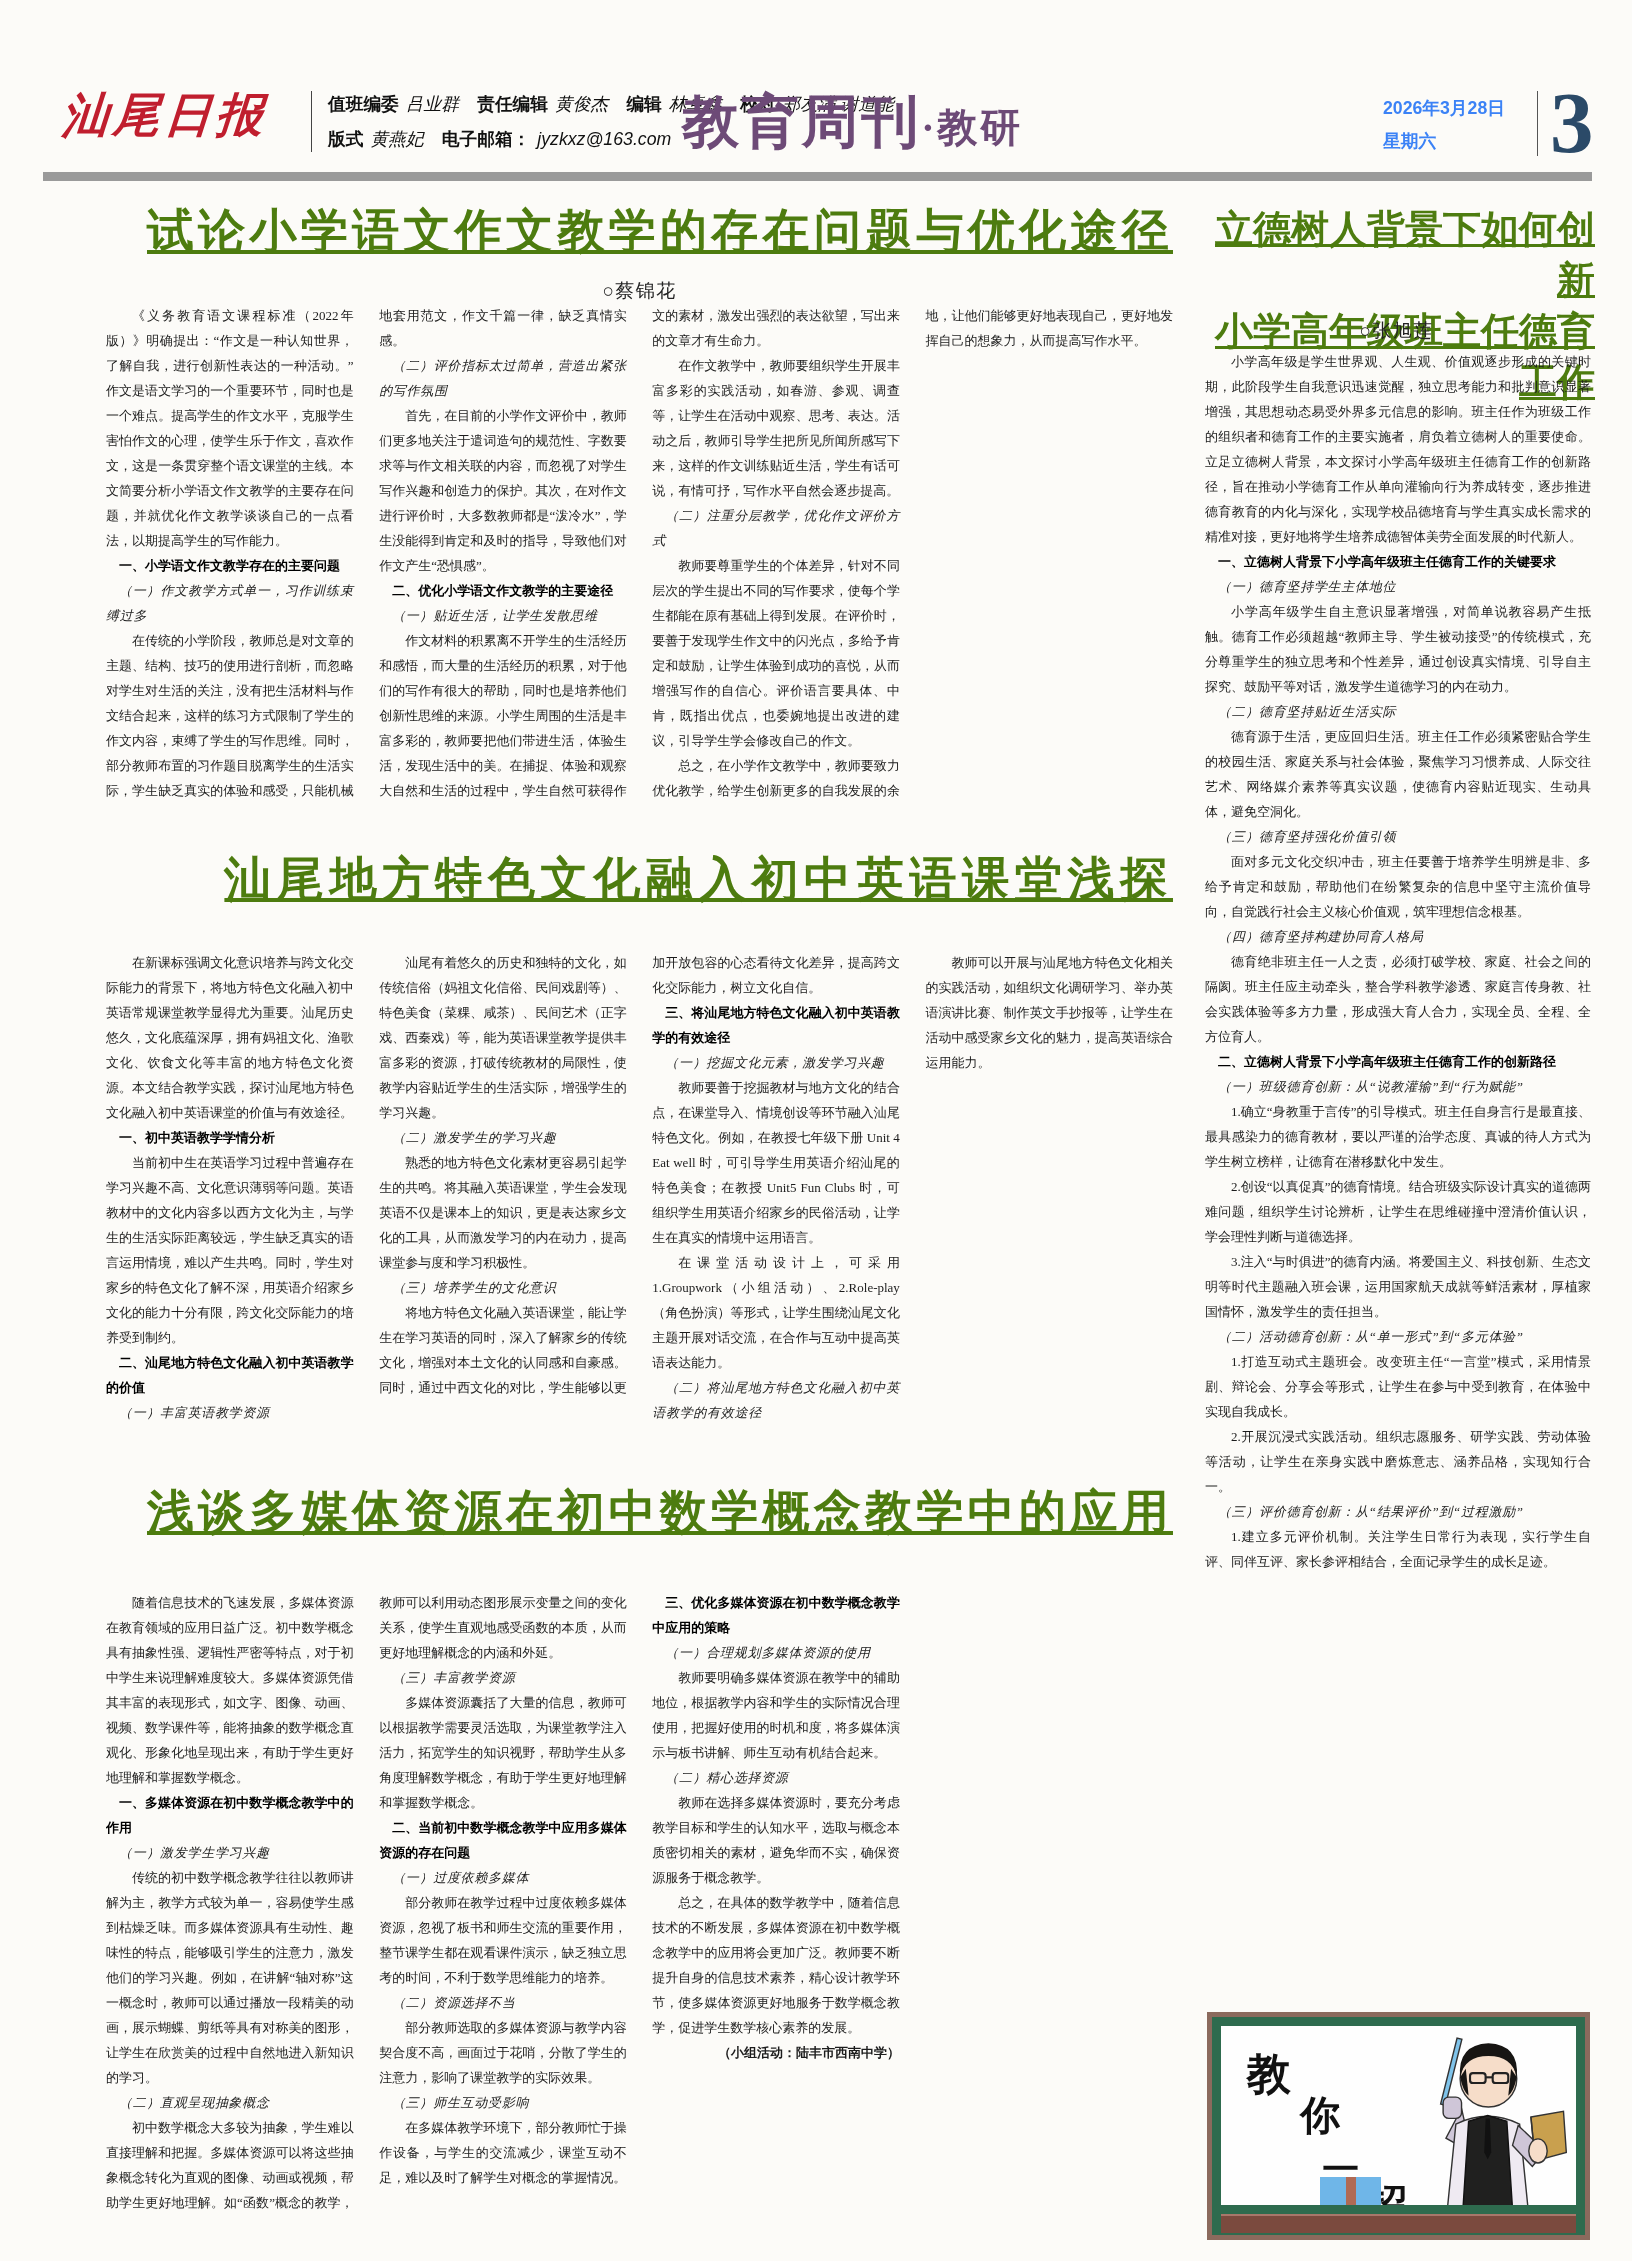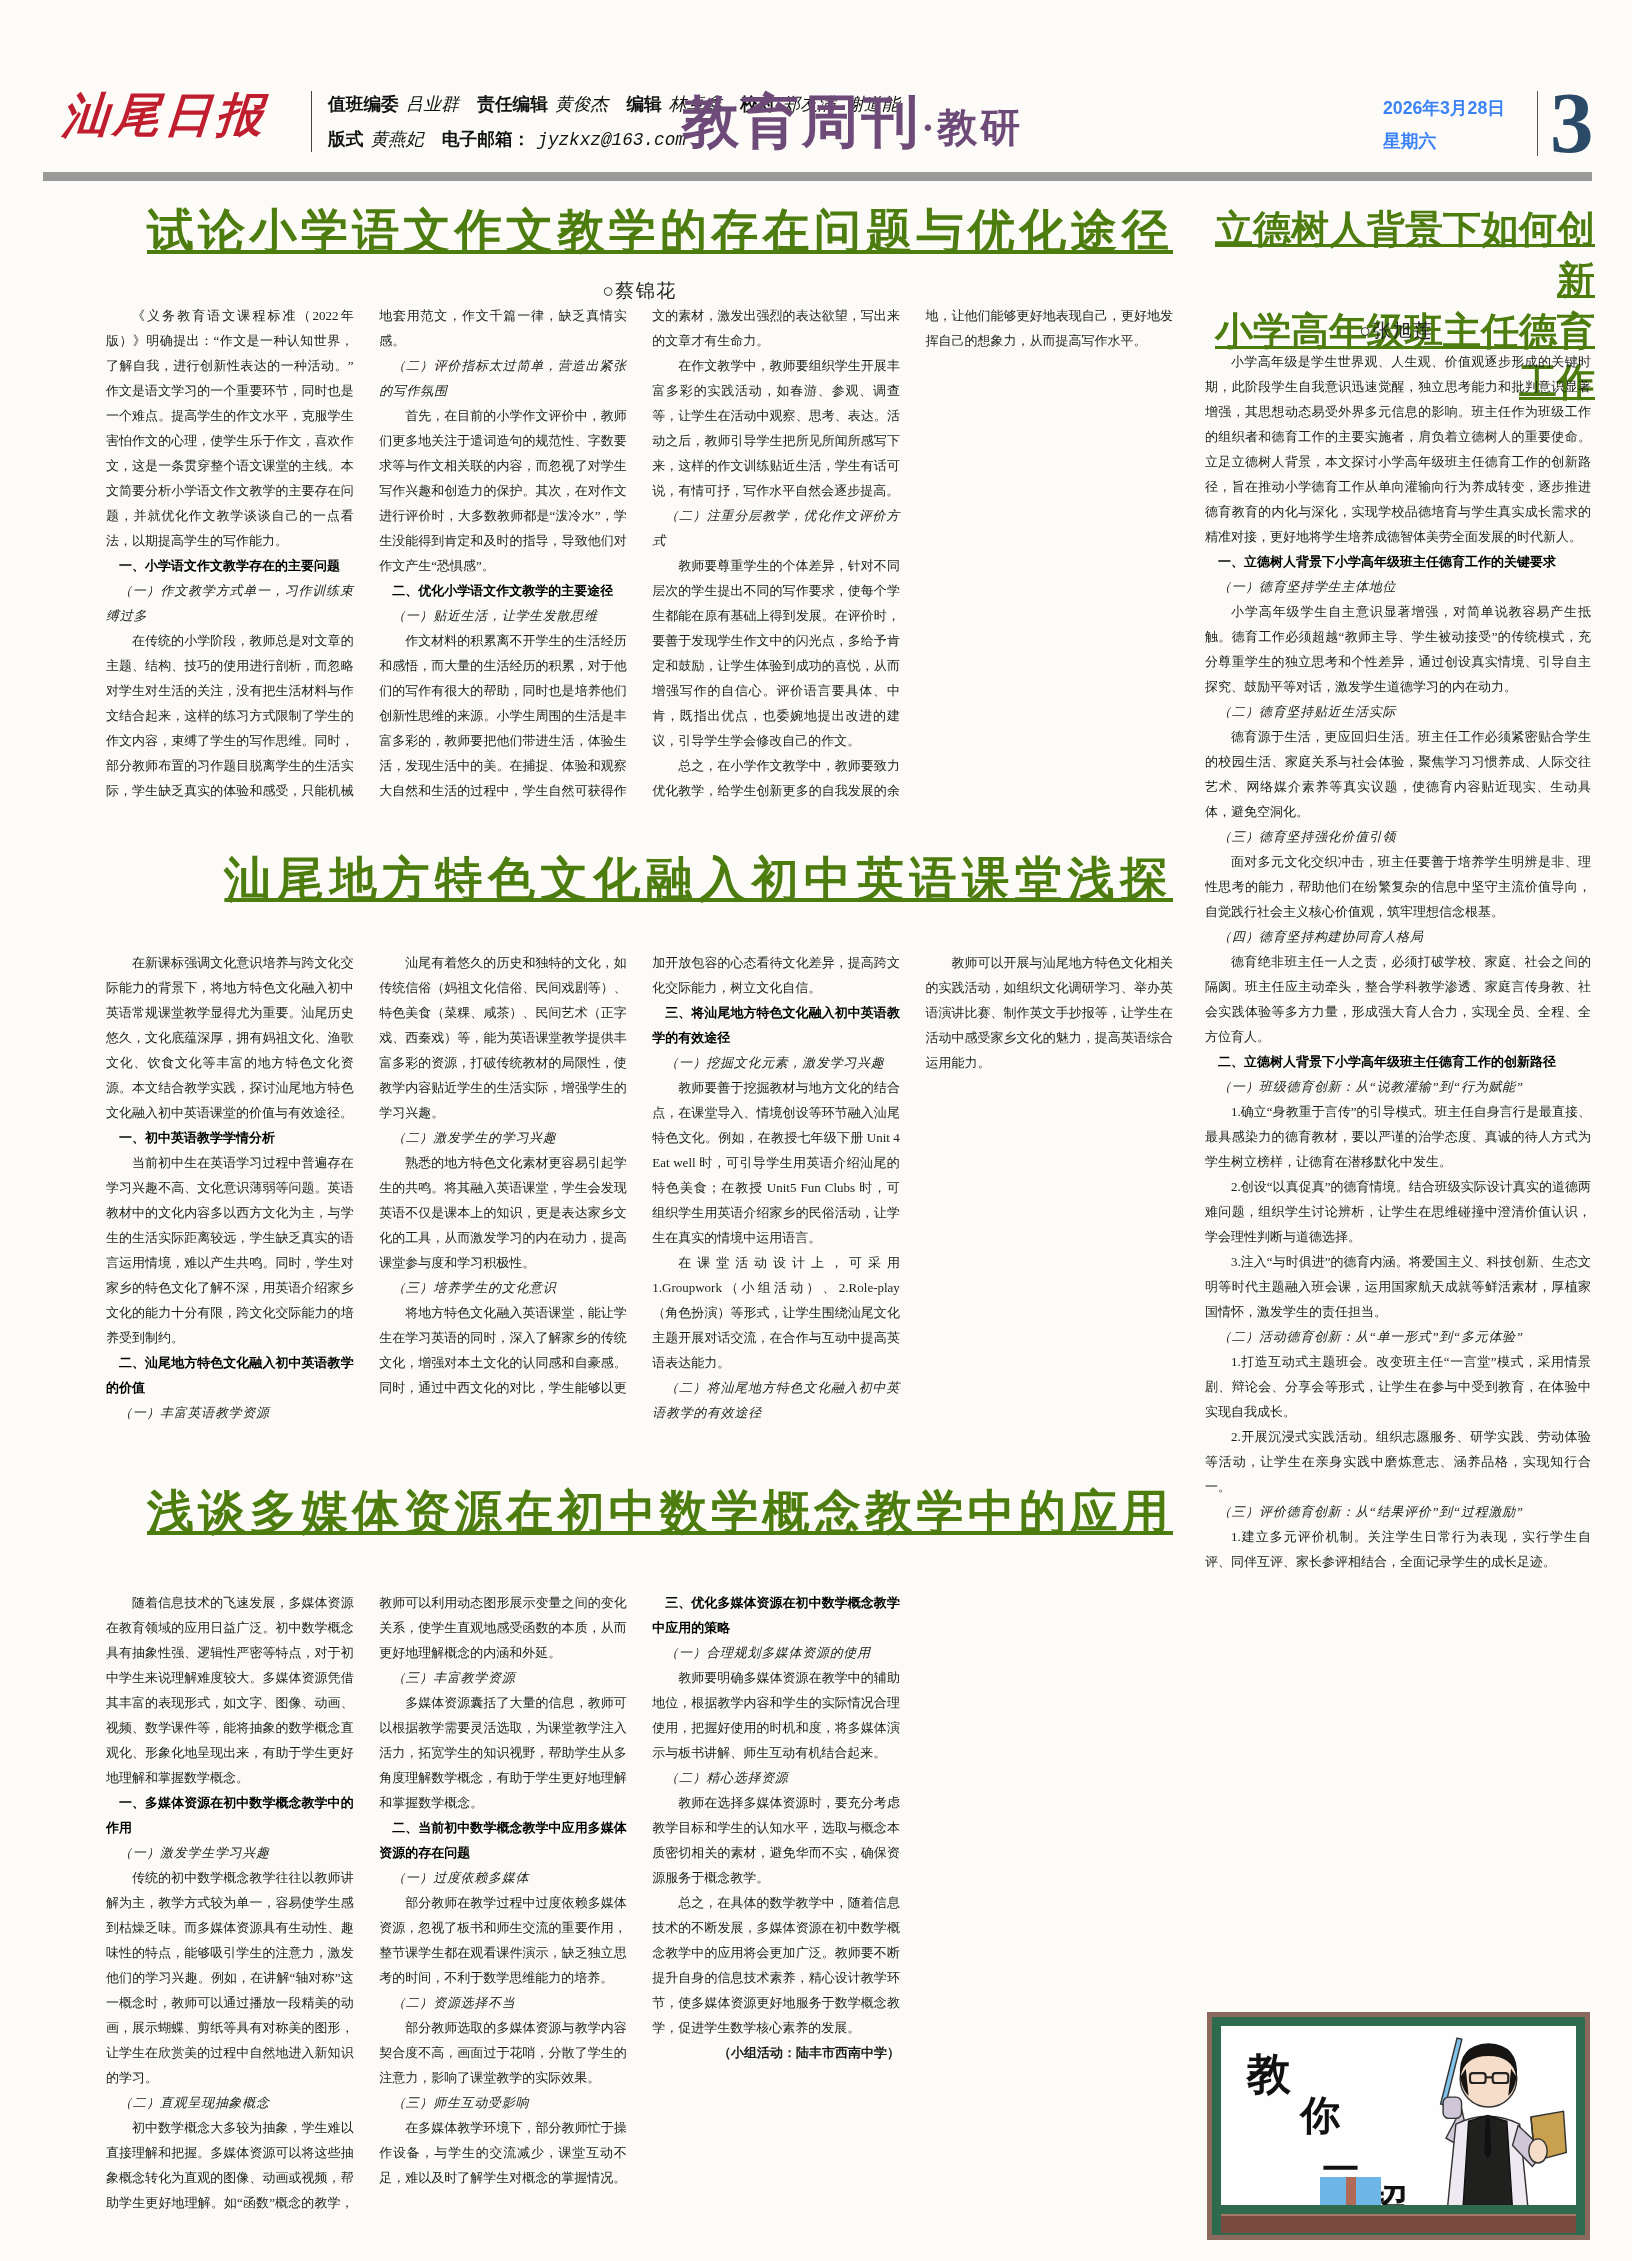--- a/index.html
+++ b/index.html
@@ -7,21 +7,21 @@
   #page{position:relative;width:1633px;height:2261px;background:#fcfbf8;color:#1b1b1b;overflow:hidden;}
 
   
   .logo{position:absolute;left:62px;top:84px;font-size:47px;font-weight:bold;font-style:italic;
         color:#c01e2e;letter-spacing:4.3px;transform:skewX(-4deg);}
   .mast-divider{position:absolute;left:311px;top:91px;width:1.4px;height:61px;background:#444;}
   .staff{position:absolute;left:328px;top:92px;width:638px;font-size:17.7px;
          font-family:"Liberation Sans",sans-serif;color:#111;}
   .staff-line{margin-bottom:11.3px;white-space:nowrap;}
   .staff-line b{font-weight:bold;margin-right:7px;}
-  .staff-line span.kai{font-family:Liberation Mono, monospace;font-style:italic;margin-right:18.4px;}
+  .staff-line span.kai{font-family:Liberation Sans, sans-serif;font-style:italic;margin-right:18.4px;}
   .section-title{position:absolute;left:682px;top:84px;font-size:57px;font-weight:600;
                  color:#6d4a77;letter-spacing:2.8px;white-space:nowrap;}
   .section-title .sub{font-size:40px;font-weight:600;}
   .dateblock{position:absolute;left:1383px;top:96px;width:145px;text-align:left;
              font-family:"Liberation Sans",sans-serif;font-size:17.7px;font-weight:bold;color:#3b82f6;}
   .dateblock .wd{margin-top:8.5px;font-weight:600;}
   .pagenum-bar{position:absolute;left:1537px;top:91px;width:1.4px;height:65px;background:#555;}
   .pagenum{position:absolute;left:1550px;top:72px;font-size:87px;font-weight:bold;color:#2b4a68;}
   .mast-rule{position:absolute;left:43px;top:172px;width:1549px;height:9.2px;background:#9a9a9a;}
 
@@ -140,21 +140,21 @@
   </div>
   <div class="byline" style="left:1198px;top:318px;width:397px;">○张旭莲</div>
   <div class="body-cols" style="left:1205px;top:349px;width:386px;height:1638px;column-count:1;">
       <p class="">小学高年级是学生世界观、人生观、价值观逐步形成的关键时期，此阶段学生自我意识迅速觉醒，独立思考能力和批判意识显著增强，其思想动态易受外界多元信息的影响。班主任作为班级工作的组织者和德育工作的主要实施者，肩负着立德树人的重要使命。立足立德树人背景，本文探讨小学高年级班主任德育工作的创新路径，旨在推动小学德育工作从单向灌输向行为养成转变，逐步推进德育教育的内化与深化，实现学校品德培育与学生真实成长需求的精准对接，更好地将学生培养成德智体美劳全面发展的时代新人。</p>
       <p class="sec">一、立德树人背景下小学高年级班主任德育工作的关键要求</p>
       <p class="sub">（一）德育坚持学生主体地位</p>
       <p class="">小学高年级学生自主意识显著增强，对简单说教容易产生抵触。德育工作必须超越“教师主导、学生被动接受”的传统模式，充分尊重学生的独立思考和个性差异，通过创设真实情境、引导自主探究、鼓励平等对话，激发学生道德学习的内在动力。</p>
       <p class="sub">（二）德育坚持贴近生活实际</p>
       <p class="">德育源于生活，更应回归生活。班主任工作必须紧密贴合学生的校园生活、家庭关系与社会体验，聚焦学习习惯养成、人际交往艺术、网络媒介素养等真实议题，使德育内容贴近现实、生动具体，避免空洞化。</p>
       <p class="sub">（三）德育坚持强化价值引领</p>
-      <p class="">面对多元文化交织冲击，班主任要善于培养学生明辨是非、理性思考的能力，帮助他们在纷繁复杂的信息中坚守主流价值导向，自觉践行社会主义核心价值观，筑牢理想信念根基。</p>
+      <p class="">面对多元文化交织冲击，班主任要善于培养学生明辨是非、多给予肯定和鼓励，帮助他们在纷繁复杂的信息中坚守主流价值导向，自觉践行社会主义核心价值观，筑牢理想信念根基。</p>
       <p class="sub">（四）德育坚持构建协同育人格局</p>
       <p class="">德育绝非班主任一人之责，必须打破学校、家庭、社会之间的隔阂。班主任应主动牵头，整合学科教学渗透、家庭言传身教、社会实践体验等多方力量，形成强大育人合力，实现全员、全程、全方位育人。</p>
       <p class="sec">二、立德树人背景下小学高年级班主任德育工作的创新路径</p>
       <p class="sub">（一）班级德育创新：从“说教灌输”到“行为赋能”</p>
       <p class="">1.确立“身教重于言传”的引导模式。班主任自身言行是最直接、最具感染力的德育教材，要以严谨的治学态度、真诚的待人方式为学生树立榜样，让德育在潜移默化中发生。</p>
       <p class="">2.创设“以真促真”的德育情境。结合班级实际设计真实的道德两难问题，组织学生讨论辨析，让学生在思维碰撞中澄清价值认识，学会理性判断与道德选择。</p>
       <p class="">3.注入“与时俱进”的德育内涵。将爱国主义、科技创新、生态文明等时代主题融入班会课，运用国家航天成就等鲜活素材，厚植家国情怀，激发学生的责任担当。</p>
       <p class="sub">（二）活动德育创新：从“单一形式”到“多元体验”</p>
       <p class="">1.打造互动式主题班会。改变班主任“一言堂”模式，采用情景剧、辩论会、分享会等形式，让学生在参与中受到教育，在体验中实现自我成长。</p>
       <p class="">2.开展沉浸式实践活动。组织志愿服务、研学实践、劳动体验等活动，让学生在亲身实践中磨炼意志、涵养品格，实现知行合一。</p>

